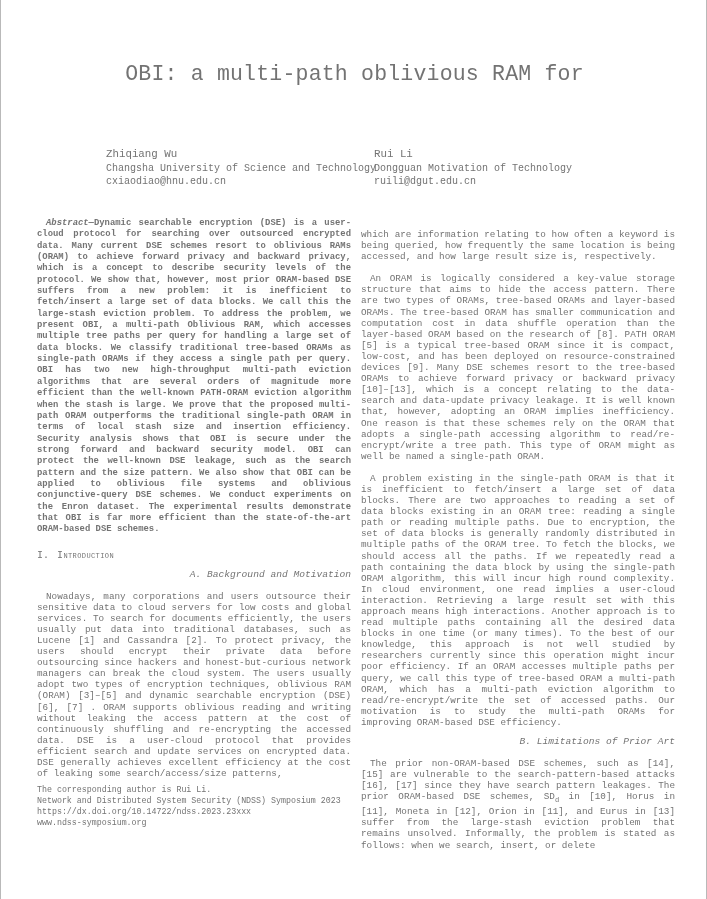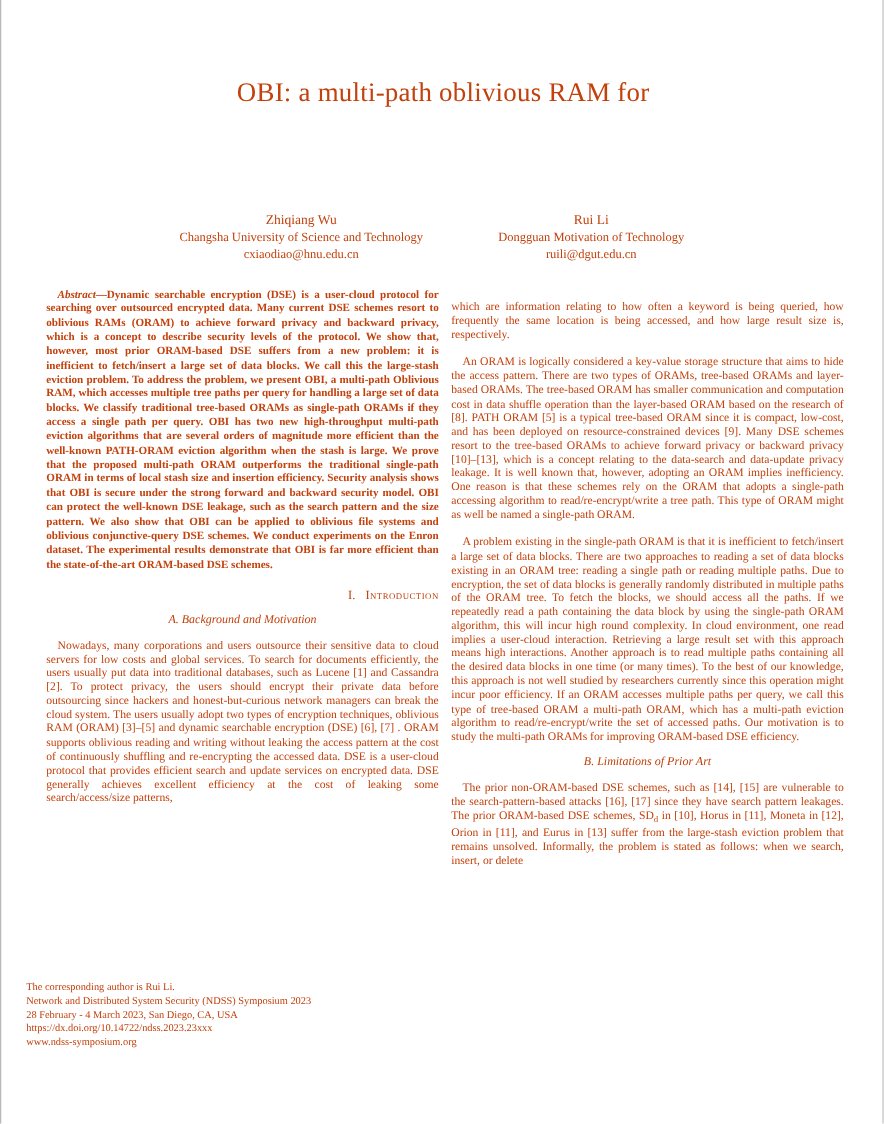--- a/index.html
+++ b/index.html
@@ -5,101 +5,100 @@
   html, body { margin: 0; padding: 0; background: #ffffff; }
   * { box-sizing: border-box; }
 
   .page {
     position: relative;
     width: 707px;
     height: 899px;
     background: #ffffff;
     border-left: 1px solid #b9b9b9;
     border-right: 1px solid #b9b9b9;
-    font-family: Liberation Serif, serif;
-    color: #c2410c;
+    font-family: Liberation Mono, monospace;
+    color: #737373;
     overflow: hidden;
   }
 
   .paper-title {
     position: absolute;
     top: 58px;
     left: 0;
     width: 707px;
     text-align: center;
     font-size: 21.5px;
     line-height: 32px;
     font-weight: 400;
     letter-spacing: 0.2px;
   }
 
   .author-block {
     position: absolute;
-    top: 170px;
-    text-align: center;
+    top: 148px;
     transform: translateX(-50%);
     font-size: 10px;
     line-height: 13px;
     white-space: nowrap;
   }
   .author-block .author-name { font-size: 10.8px; margin-bottom: 1px; }
   .author-left  { left: 240px; }
   .author-right { left: 472px; }
 
   .col {
     position: absolute;
-    top: 230px;
+    top: 218px;
     width: 314px;
     text-align: justify;
   }
   .col-left  { left: 36px; }
   .col-right { left: 360px; }
 
   .abstract {
     margin: 0;
     font-size: 8.9px;
     line-height: 11.35px;
     font-weight: 700;
     text-indent: 9px;
   }
   .abstract .lead-in { font-style: italic; }
 
   .section-heading {
     margin: 14px 0 8px 0;
-    text-align: right;
+    text-align: left;
     font-size: 10px;
     font-weight: 400;
   }
   .section-heading .sec-num { margin-right: 8px; }
   .section-heading .sec-title { font-variant: small-caps; letter-spacing: 0.4px; }
 
   .subsection-heading {
     margin: 8px 0 4px 0;
     font-style: italic;
     font-size: 9.6px;
     font-weight: 400;
-    text-align: center;
+    text-align: right;
   }
 
   p.body-para {
     margin: 11px 0 4px 0;
     font-size: 9.3px;
     line-height: 11.1px;
     text-indent: 9px;
   }
   p.no-indent { text-indent: 0; }
 
   .subscript {
     vertical-align: sub;
     font-size: 7px;
   }
 
   .footnote {
     position: absolute;
-    left: 20px;
+    left: 36px;
     top: 784px;
     width: 314px;
     font-size: 8.3px;
     line-height: 11px;
     text-align: left;
   }
   .footnote div { white-space: nowrap; }
 </style>
 </head>
 <body>
@@ -140,18 +139,17 @@
     <p class="body-para">A problem existing in the single-path ORAM is that it is inefficient to fetch/insert a large set of data blocks. There are two approaches to reading a set of data blocks existing in an ORAM tree: reading a single path or reading multiple paths. Due to encryption, the set of data blocks is generally randomly distributed in multiple paths of the ORAM tree. To fetch the blocks, we should access all the paths. If we repeatedly read a path containing the data block by using the single-path ORAM algorithm, this will incur high round complexity. In cloud environment, one read implies a user-cloud interaction. Retrieving a large result set with this approach means high interactions. Another approach is to read multiple paths containing all the desired data blocks in one time (or many times). To the best of our knowledge, this approach is not well studied by researchers currently since this operation might incur poor efficiency. If an ORAM accesses multiple paths per query, we call this type of tree-based ORAM a multi-path ORAM, which has a multi-path eviction algorithm to read/re-encrypt/write the set of accessed paths. Our motivation is to study the multi-path ORAMs for improving ORAM-based DSE efficiency.</p>
 
     <div class="subsection-heading">B. Limitations of Prior Art</div>
 
     <p class="body-para"><span>The prior non-ORAM-based DSE schemes, such as [14], [15] are vulnerable to the search-pattern-based attacks [16], [17] since they have search pattern leakages. The prior ORAM-based DSE schemes, SD</span><span class="subscript">d</span><span> in [10], Horus in [11], Moneta in [12], Orion in [11], and Eurus in [13] suffer from the large-stash eviction problem that remains unsolved. Informally, the problem is stated as follows: when we search, insert, or delete</span></p>
   </div>
 
   <div class="footnote">
     <div>The corresponding author is Rui Li.</div>
     <div>Network and Distributed System Security (NDSS) Symposium 2023</div>
-    <div>28 February - 4 March 2023, San Diego, CA, USA</div>
     <div>https://dx.doi.org/10.14722/ndss.2023.23xxx</div>
     <div>www.ndss-symposium.org</div>
   </div>
 
 </div>
 
 </body></html>

